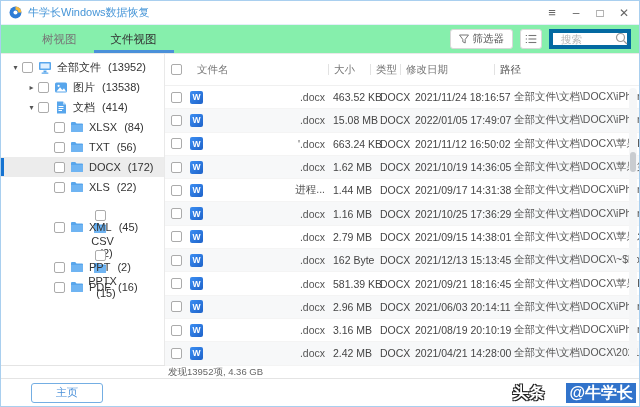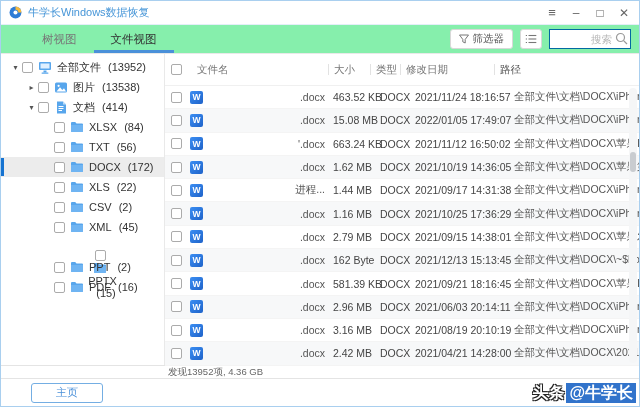--- a/index.html
+++ b/index.html
@@ -22,21 +22,21 @@
   
   .tabbar{height:29px;flex:0 0 29px;display:flex;align-items:stretch;background:#86efac;border-bottom:1px solid var(--border);position:relative;}
   .tabs{display:flex;margin-left:24px;}
   .tab{display:flex;align-items:center;padding:0 17px;font-size:11.5px;color:#777;position:relative;}
   .tab.active{color:#333;}
   .tab.active::after{content:"";position:absolute;left:0;right:0;bottom:0;height:3px;background:var(--accent);}
   .toolbar{position:absolute;right:8px;top:4px;display:flex;align-items:center;gap:7px;}
   .filter-btn{height:20px;display:flex;align-items:center;gap:4px;border:1px solid #d8d8d8;border-radius:3px;background:#fff;padding:0 8px;font-size:10.5px;color:#555;}
   .sq-btn{height:20px;width:22px;border:1px solid #d8d8d8;border-radius:3px;background:#fff;display:flex;align-items:center;justify-content:center;}
   .search-wrap{position:relative;width:82px;height:20px;}
-  .search-wrap input{width:100%;height:100%;border:1px solid #0369a1;background:#fff;font-size:10.5px;color:#555;padding:0 18px 0 8px;outline:none;text-align:right;}
+  .search-wrap input{width:100%;height:100%;border:4px solid #0369a1;background:#fff;font-size:10.5px;color:#555;padding:0 18px 0 8px;outline:none;}
   .search-wrap input::placeholder{color:#b5b5b5;}
   .search-icon{position:absolute;right:3px;top:3px;}
 
   
   .content{flex:1 1 auto;display:flex;min-height:0;}
   .sidebar{width:164px;flex:0 0 164px;border-right:1px solid var(--border);background:#fff;padding-top:3px;overflow:hidden;}
   .tree-item{height:20px;display:flex;align-items:center;font-size:11px;color:var(--txt);position:relative;}
   .tree-item.selected{background:#ececec;}
   .tree-item.selected::before{content:"";position:absolute;left:0;top:1px;bottom:1px;width:3px;background:var(--accent-dark);}
   .expander{width:13px;flex:0 0 13px;font-size:8px;color:#555;text-align:center;}
@@ -61,21 +61,21 @@
   .thead .c-name{color:#777;}
   .word-ico{width:13px;height:13px;border-radius:2px;background:linear-gradient(135deg,#3b8ef3,#1f63c9);color:#fff;font-size:8.5px;font-weight:bold;display:flex;align-items:center;justify-content:center;margin-left:3px;flex:0 0 13px;}
   .scrollbar{position:absolute;right:2px;top:34px;bottom:2px;width:8px;background:#f5f6f7;border-radius:4px;}
   .scroll-thumb{position:absolute;top:64px;left:1px;width:6px;height:20px;background:#c9ccd0;border-radius:3px;}
 
   
   .statusbar{height:13px;flex:0 0 13px;border-top:1px solid #e4e4e4;display:flex;align-items:center;background:#fff;}
   .status-txt{font-size:9.5px;color:#666;margin-left:167px;}
   .footer{height:28px;flex:0 0 28px;border-top:1px solid #e4e4e4;background:#fff;display:flex;align-items:center;position:relative;}
   .home-btn{margin-left:30px;width:72px;height:20px;border:1px solid #74aee3;border-radius:3px;background:#fff;color:var(--accent);font-size:11px;display:flex;align-items:center;justify-content:center;}
-  .watermark{position:absolute;right:3px;bottom:3px;display:flex;align-items:center;font-weight:bold;font-size:16px;line-height:20px;}
+  .watermark{position:absolute;right:3px;bottom:3px;display:flex;align-items:center;font-weight:bold;font-size:16px;line-height:20px;gap:20px;}
   .wm-prefix{color:#fff;text-shadow:-1px -1px 0 #222,1px -1px 0 #222,-1px 1px 0 #222,1px 1px 0 #222;margin-right:2px;}
   .wm-handle{background:var(--watermark-bg);color:#fff;padding:0 3px;}
 </style>
 </head>
 <body>
 
 <div class="window">
 
   <div class="titlebar">
     <svg class="logo" viewBox="0 0 14 14">
@@ -216,21 +216,21 @@
     <span class="cbx"></span>
     <span class="tree-ico">
             <svg width="14" height="12" viewBox="0 0 14 12">
               <path d="M1 2 a1 1 0 0 1 1-1 h3.2 l1.3 1.5 H12 a1 1 0 0 1 1 1 V10 a1 1 0 0 1 -1 1 H2 a1 1 0 0 1 -1-1 Z" fill="#58a6ec"></path>
               <path d="M1 4 h12 v6 a1 1 0 0 1 -1 1 H2 a1 1 0 0 1 -1-1 Z" fill="#6fb4f2"></path>
             </svg>
           </span>
     <span class="tree-label">XLS</span>
     <span class="tree-count">(22)</span>
   </div>
-        <div class="tree-item" style="padding-left: 40px;">
+        <div class="tree-item" style="padding-left: 40px; flex-direction: column;">
     <span class="expander"></span>
     <span class="cbx"></span>
     <span class="tree-ico">
             <svg width="14" height="12" viewBox="0 0 14 12">
               <path d="M1 2 a1 1 0 0 1 1-1 h3.2 l1.3 1.5 H12 a1 1 0 0 1 1 1 V10 a1 1 0 0 1 -1 1 H2 a1 1 0 0 1 -1-1 Z" fill="#58a6ec"></path>
               <path d="M1 4 h12 v6 a1 1 0 0 1 -1 1 H2 a1 1 0 0 1 -1-1 Z" fill="#6fb4f2"></path>
             </svg>
           </span>
     <span class="tree-label">CSV</span>
     <span class="tree-count">(2)</span>

